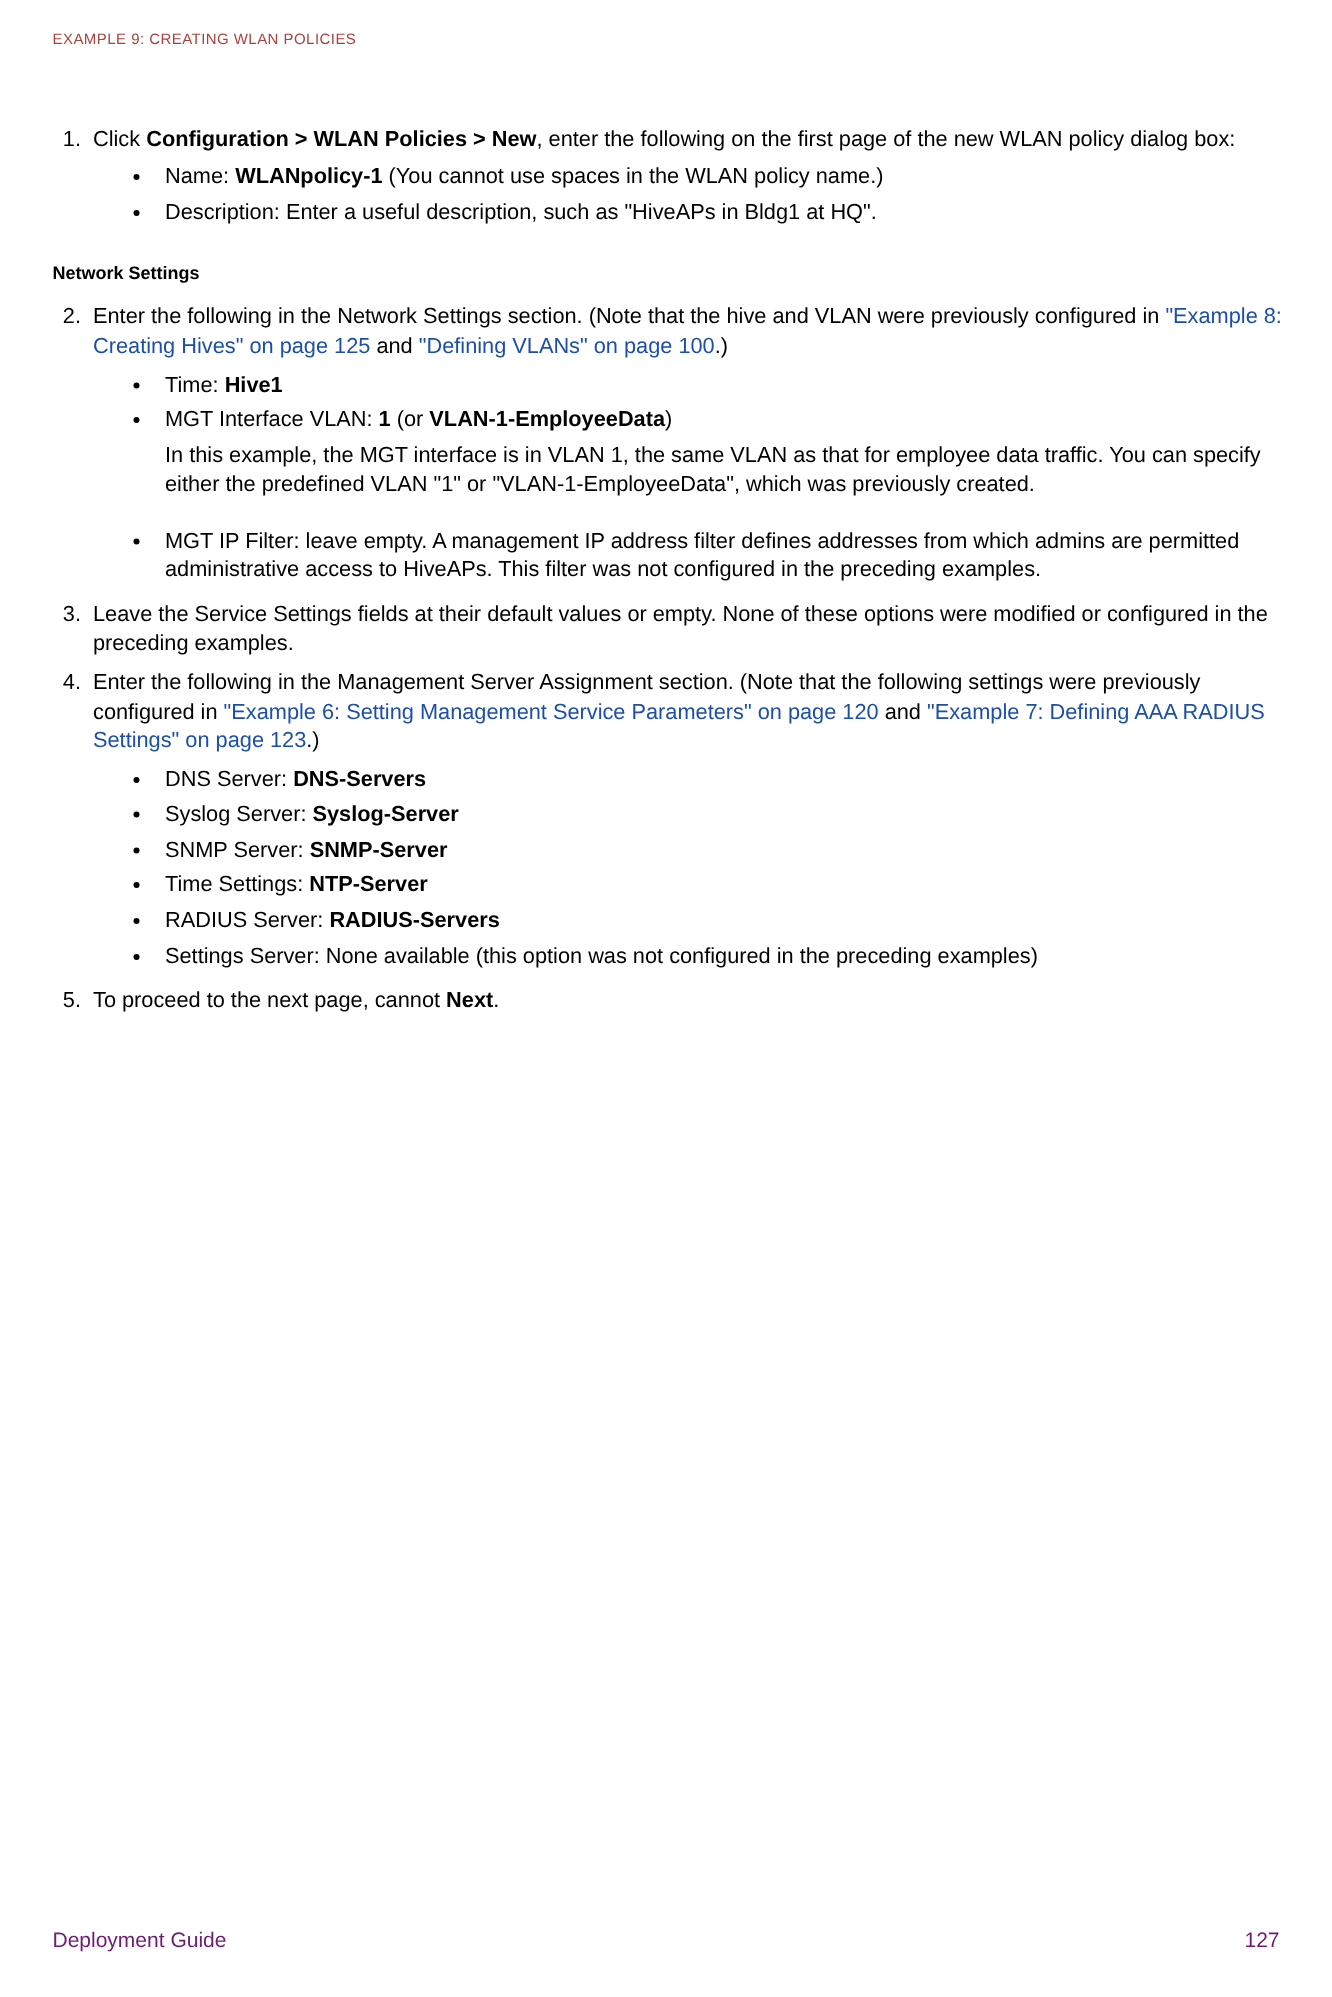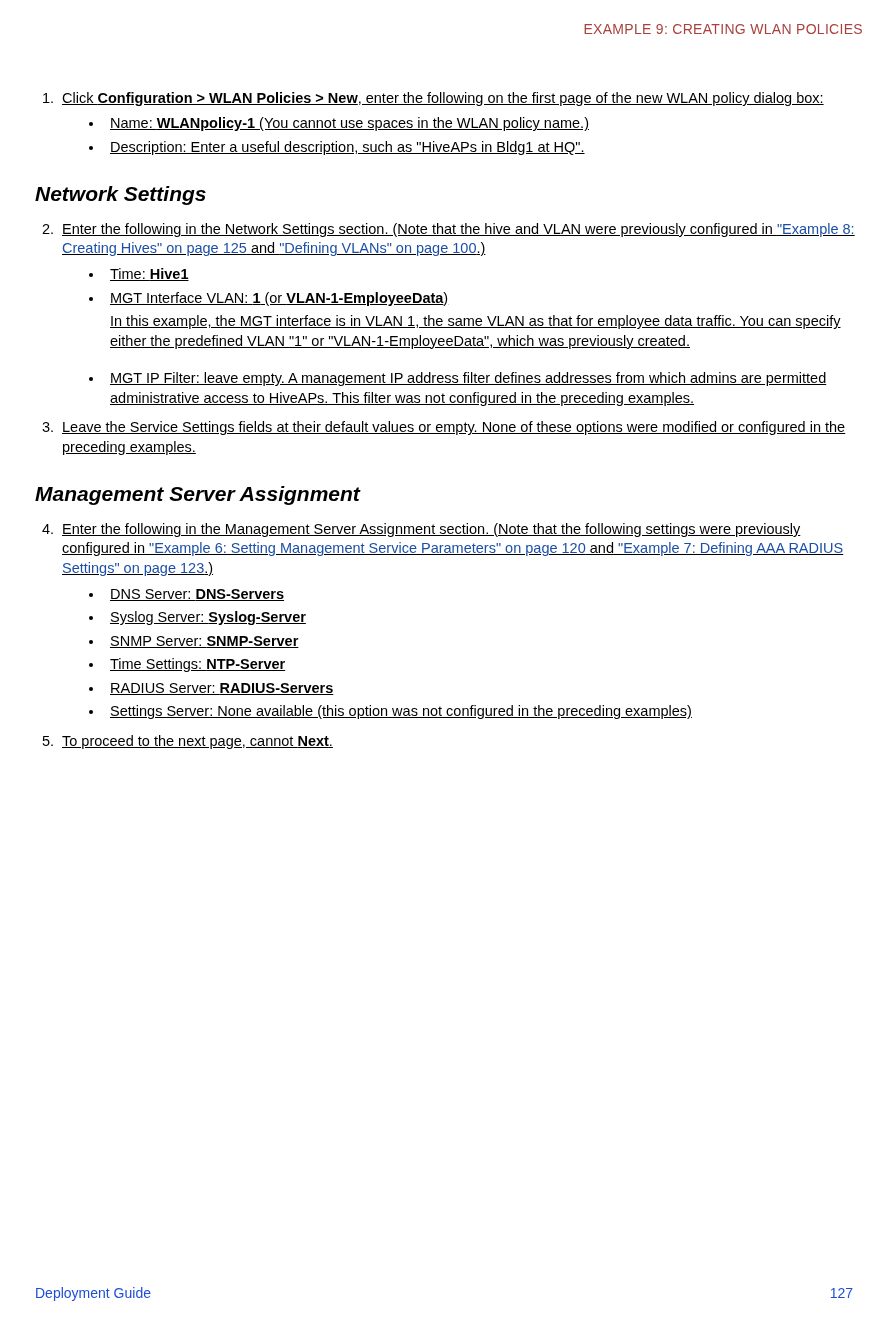--- a/index.html
+++ b/index.html
@@ -15,70 +15,68 @@
     line-height: 1.35;
   }
   .page {
     position: relative;
     width: 888px;
     height: 1331px;
     box-sizing: border-box;
     padding: 20px 20px 0 35px;
   }
   .running-header {
-    text-align: right;
+    text-align: left;
     color: #a9423e;
-    font-size: 14px;
+    font-size: 10px;
     font-variant: small-caps;
     letter-spacing: 0.3px;
     margin-bottom: 50px;
     margin-right: 5px;
   }
   ol.main {
     list-style: decimal;
     margin: 0;
     padding-left: 23px;
   }
   ol.main > li {
     padding-left: 4px;
     margin-bottom: 6px;
-    text-decoration: underline;
   }
   ul.bullets {
     list-style: disc;
     margin: 6px 0 10px 0;
     padding-left: 42px;
   }
   ul.bullets > li {
     padding-left: 6px;
     margin-bottom: 4px;
   }
   .sub-note {
     margin-top: 4px;
     margin-bottom: 18px;
   }
   h3.section {
     font-weight: bold;
-    font-size: 21px;
+    font-size: 12px;
     margin: 22px 0 12px 0;
-    font-style: italic;
   }
   a.xref {
     color: #1c4fa7;
     text-decoration: none;
   }
   b { font-weight: bold; }
   .footer {
     position: absolute;
     bottom: 28px;
     left: 35px;
     right: 35px;
     display: flex;
     justify-content: space-between;
-    color: #1d4ed8;
+    color: #701a75;
     font-size: 14px;
   }
 </style>
 </head>
 <body>
 
 <div class="page">
 
   <div class="running-header">
     <span>EXAMPLE 9: CREATING WLAN POLICIES</span>
@@ -112,21 +110,20 @@
         <li>MGT IP Filter: leave empty. A management IP address filter defines addresses from which admins are permitted administrative access to HiveAPs. This filter was not configured in the preceding examples.</li>
       </ul>
     </li>
   </ol>
 
 
   <ol class="main" start="3">
     <li value="3">Leave the Service Settings fields at their default values or empty. None of these options were modified or configured in the preceding examples.</li>
   </ol>
 
-  <h3 class="section">Management Server Assignment</h3>
 
   <ol class="main" start="4">
     <li value="4">
       <span>Enter the following in the Management Server Assignment section. (Note that the following settings were previously configured in </span><a class="xref" href="#">"Example 6: Setting Management Service Parameters" on page 120</a><span> and </span><a class="xref" href="#">"Example 7: Defining AAA RADIUS Settings" on page 123</a><span>.)</span>
       <ul class="bullets">
         <li><span>DNS Server: </span><b>DNS-Servers</b></li>
         <li><span>Syslog Server: </span><b>Syslog-Server</b></li>
         <li><span>SNMP Server: </span><b>SNMP-Server</b></li>
         <li><span>Time Settings: </span><b>NTP-Server</b></li>
         <li><span>RADIUS Server: </span><b>RADIUS-Servers</b></li>

